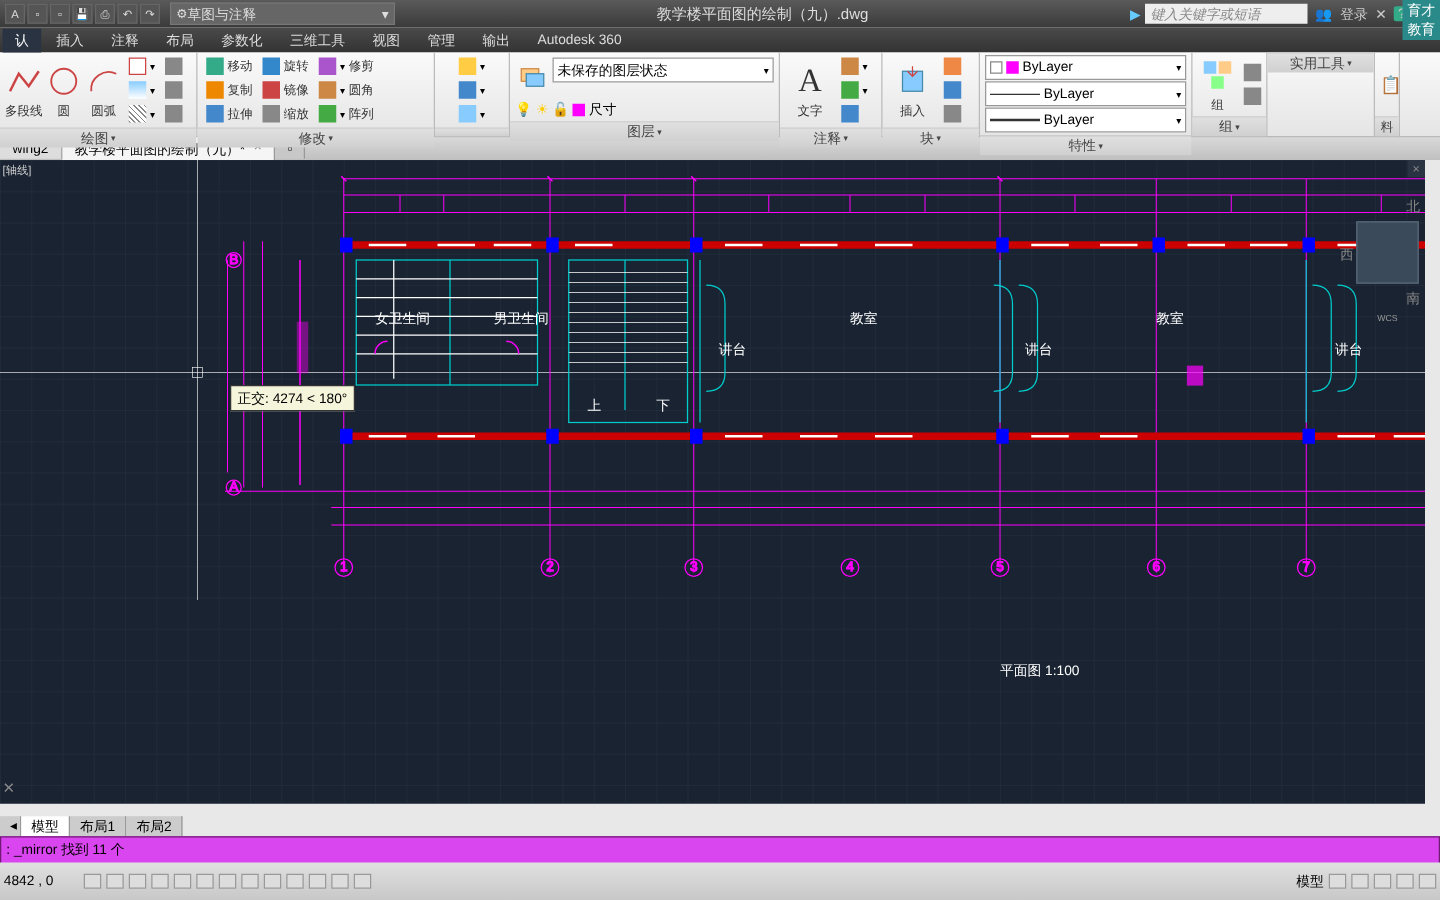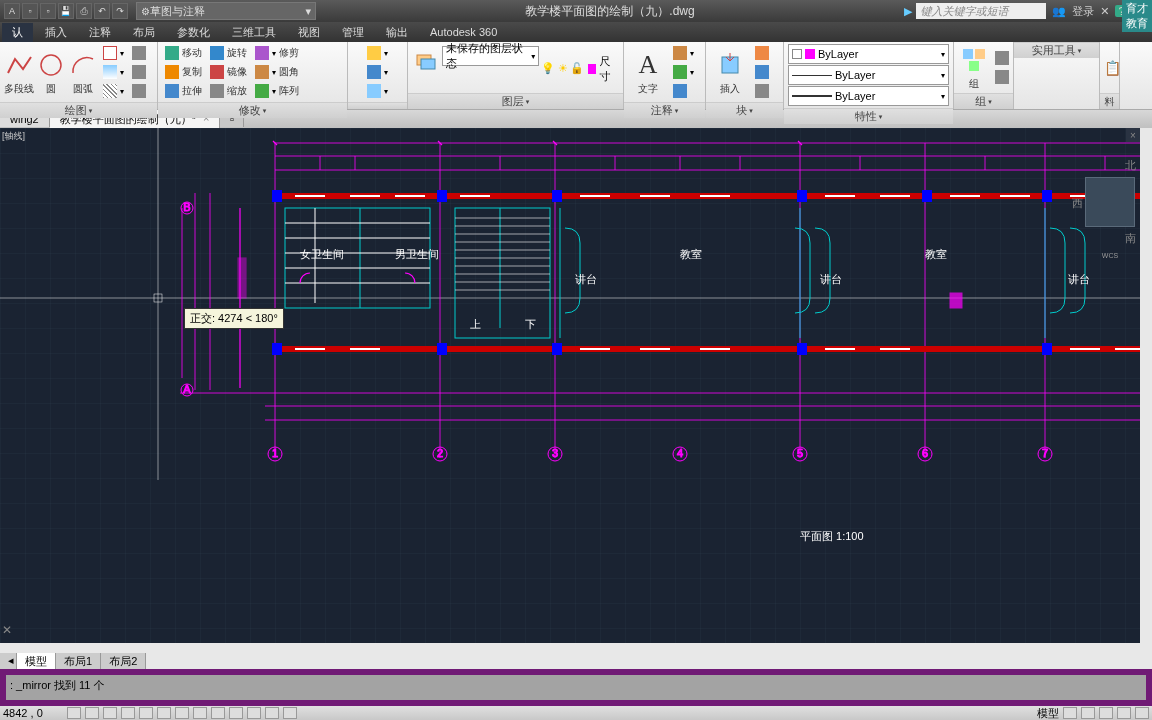--- a/index.html
+++ b/index.html
@@ -31,22 +31,22 @@
 .filetab{padding:2px 10px;background:#ddd;border-right:1px solid #999;display:flex;align-items:flex-start;gap:3px}
 .filetab.active{background:#f5f5f5}
 .canvas{position:absolute;left:0;top:128px;width:1140px;height:515px;background:#1a2332}
 .canvas svg{width:100%;height:100%}
 .closebox{position:absolute;right:0;top:0;width:14px;height:14px;background:#2a3342;color:#888;display:flex;align-items:center;justify-content:center;font-size:10px}
 .tooltip{position:absolute;background:#f5f5dc;border:1px solid #333;padding:2px 5px;font-size:11px;color:#000}
 .viewcube{position:absolute;right:0;top:30px;width:60px;height:90px;color:#888;font-size:9px}
 .layout-tabs{position:absolute;bottom:51px;left:0;height:16px;display:flex;font-size:10px;background:#ddd}
 .layout-tab{padding:1px 8px;border-right:1px solid #999;background:#ccc}
 .layout-tab.active{background:#fff}
-.cmdline{position:absolute;bottom:14px;left:0;right:0;height:37px;background:#a3a3a3;border:6px solid #701a75;font-family:"SimSun",monospace;font-size:12px;padding:2px 4px;line-height:16px;overflow:hidden}
-.statusbar{position:absolute;bottom:0;left:0;right:0;height:14px;background:linear-gradient(#e0e0e0,#c8c8c8);display:flex;align-items:center;font-size:9px;padding:0 3px;gap:4px}
+.cmdline{position:absolute;bottom:14px;left:0;right:0;height:37px;background:#d946ef;border:1px solid #701a75;font-family:"SimSun",monospace;font-size:12px;padding:2px 4px;line-height:16px;overflow:hidden}
+.statusbar{position:absolute;bottom:0;left:0;right:0;height:30px;background:linear-gradient(#e0e0e0,#c8c8c8);display:flex;align-items:center;font-size:9px;padding:0 3px;gap:4px}
 .statusbar .sbtn{width:14px;height:12px;background:#ddd;border:1px solid #999}
 .brand{position:absolute;right:0;top:0;width:30px;height:32px;background:#2a8a8a;color:#fff;font-size:11px;display:flex;align-items:center;justify-content:center;text-align:center;z-index:20}
 </style>
 </head>
 <body>
 
 <div class="titlebar">
   <div class="qat">
     <div class="qat-btn">A</div>
     <div class="qat-btn">▫</div>
@@ -211,21 +211,21 @@
         </div>
       <div class="sm-btn">
           <span class="ico" style="background:#8cf"></span>
           <span style="font-size:8px">▾</span>
         </div>
     </div>
     <div class="ribbon-panel-title"></div>
   </div>
 
   <div class="ribbon-panel" style="width:216px">
-    <div class="ribbon-panel-body" style="flex-direction:row;align-items:stretch;gap:2px;padding-top:4px">
+    <div class="ribbon-panel-body" style="flex-direction:column;align-items:stretch;gap:2px;padding-top:4px">
       <div style="display:flex;gap:2px">
         <div class="big-btn" style="width:28px">
             <div class="ico">
               <svg width="24" height="24">
                 <rect x="3" y="5" width="14" height="10" fill="#fc8" stroke="#c84"></rect>
                 <rect x="7" y="9" width="14" height="10" fill="#8cf" stroke="#48a"></rect>
               </svg>
             </div>
           </div>
         <div class="layer-combo" style="flex:1">

